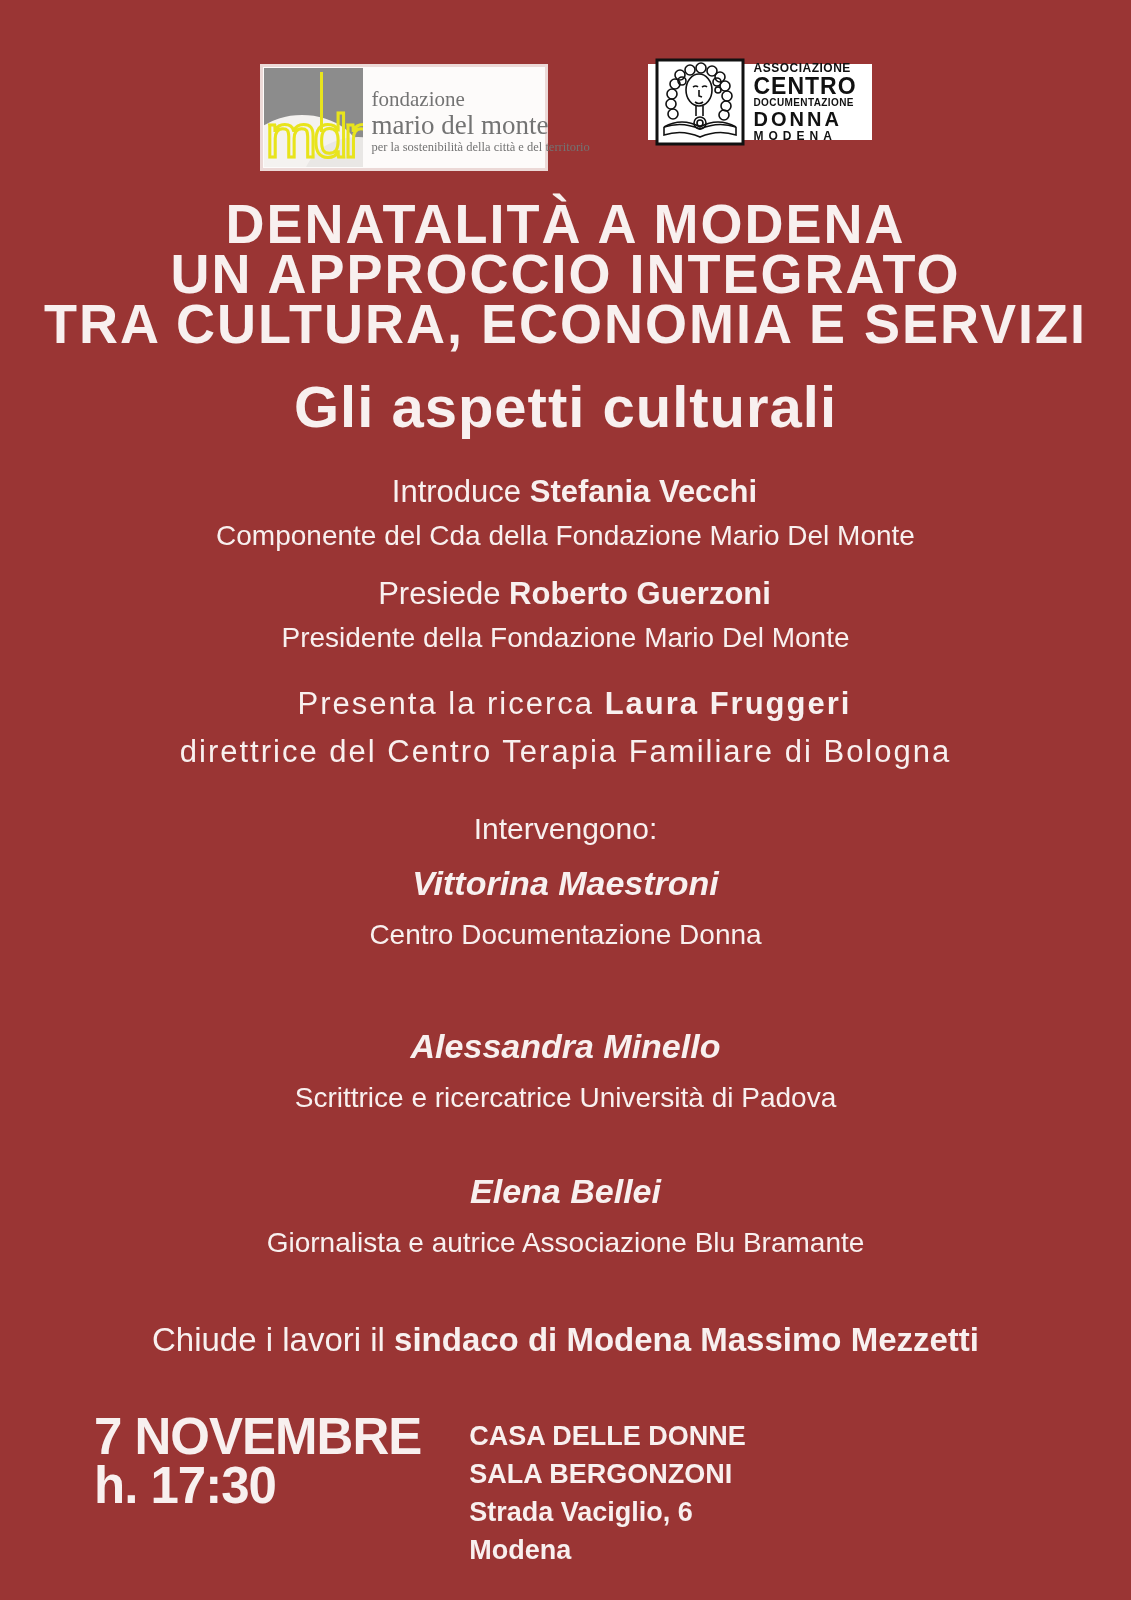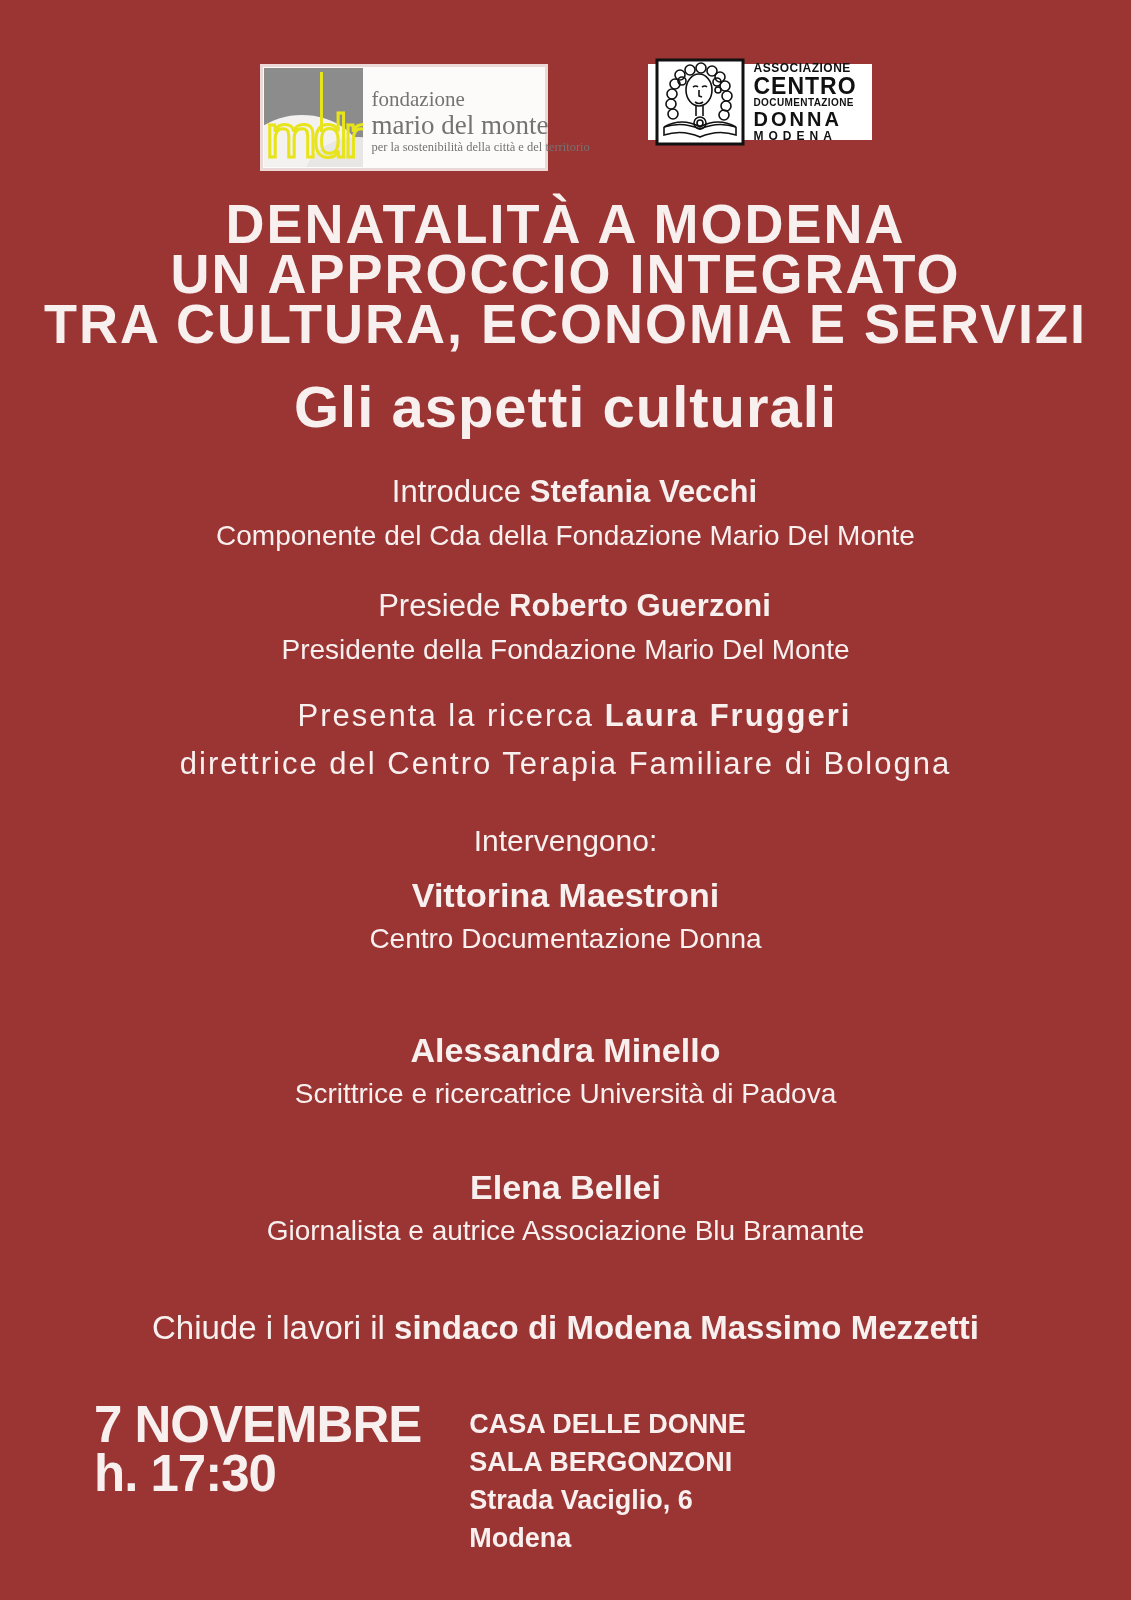--- a/index.html
+++ b/index.html
@@ -129,29 +129,29 @@
     font-weight: 700;
     font-size: 58px;
     letter-spacing: 1px;
   }
 
   
   .center { text-align: center; }
   .intro-line { margin-top: 34px; font-size: 31px; font-weight: 400; padding-left: 18px; }
   .intro-line b, .closing b { font-weight: 700; }
   .role { margin-top: 10px; font-size: 28px; font-weight: 400; }
-  .gap-lg { margin-top: 36px; }
+  .gap-lg { margin-top: 24px; }
   .gap-md { margin-top: 32px; }
   .spread { letter-spacing: 2px; }
   .intervengono { margin-top: 42px; font-size: 30px; }
-  .speaker-name { font-size: 34px; font-weight: 700; }
+  .speaker-name { font-size: 34px; font-weight: 700; font-style: italic; }
   .sp1 { margin-top: 18px; }
   .sp2 { margin-top: 76px; }
   .sp3 { margin-top: 58px; }
-  .speaker-role { margin-top: 8px; font-size: 28px; }
+  .speaker-role { margin-top: 16px; font-size: 28px; }
   .closing { margin-top: 62px; font-size: 33px; }
 
   
   .footer {
     display: flex;
     margin-top: 54px;
     padding-left: 94px;
     gap: 48px;
   }
   .footer-date {

